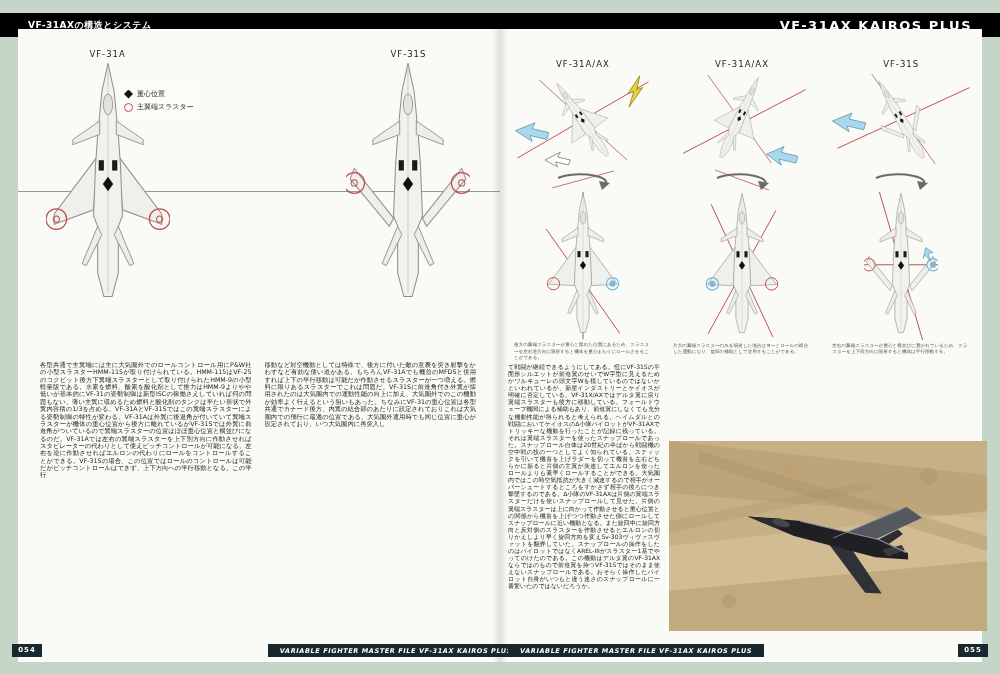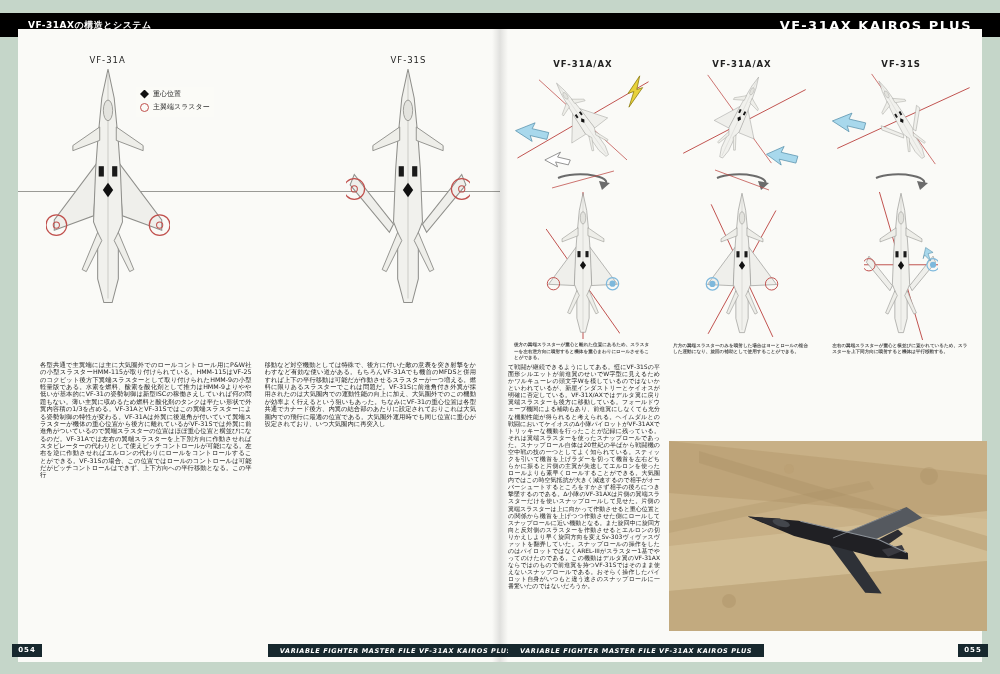--- a/index.html
+++ b/index.html
@@ -34,27 +34,27 @@
   .page { position:relative; width:50%; box-sizing:border-box; }
   .page-left  { padding:0 24px 0 22px; }
   .page-right { padding:0 6px 0 8px; }
 
   
   .lp-diagrams { position:relative; height:322px; }
   .datum-line {
     position:absolute; left:-22px; right:-24px; top:162px;
     border-top:1px solid #9a9a96;
   }
-  .topview-row { display:flex; justify-content:space-between; padding-top:26px; position:relative; }
+  .topview-row { display:flex; justify-content:space-between; padding-top:20px; position:relative; }
   .tv-cell { width:31%; text-align:center; }
   .tv-label { font-size:8.5px; letter-spacing:1px; color:#222; margin-bottom:2px; }
   .tv-cell svg { display:block; margin:0 auto; }
 
   .legend {
-    position:absolute; left:96px; top:58px; z-index:3;
+    position:absolute; left:80px; top:58px; z-index:3;
     background:rgba(250,250,247,.85); padding:2px 4px;
   }
   .legend-item { display:flex; align-items:center; gap:4px; font-size:7px; color:#222; margin-bottom:3px; }
   .legend-cg {
     width:9px; height:9px; background:#111;
     clip-path:polygon(50% 0,100% 50%,50% 100%,0 50%);
   }
   .legend-circle {
     width:9px; height:9px; border:1.4px solid #c0504d; border-radius:50%; box-sizing:border-box;
   }
@@ -79,21 +79,21 @@
   .page-right .pagenum { right:-6px;margin-left:44px; }
   .series-bar {
     position:absolute; top:0; height:13px; background:#17282e;
     color:#fff; font-size:6.5px; font-style:italic; font-weight:bold;
     letter-spacing:.6px; display:flex; align-items:center; padding:0 12px;
   }
   .page-left  .series-bar { right:-24px; }
   .page-right .series-bar { left:-8px; }
 
   
-  .rp-diagrams { display:flex; justify-content:space-between; padding-top:30px; height:332px; box-sizing:border-box;font-weight:bold; }
+  .rp-diagrams { display:flex; justify-content:space-between; padding-top:30px; height:332px; box-sizing:border-box; }
   .mcell { width:32%; display:flex; flex-direction:column; align-items:center; }
   .m-label { font-size:8.5px; letter-spacing:1px; color:#222; margin-bottom:1px; }
   .m-caption {
     font-size:4.6px; line-height:1.35; color:#555; margin-top:3px;
     width:92%; text-align:left;
   }
 
   
   .rp-bottom { display:flex; gap:9px; margin-top:2px; }
   .col3 {

